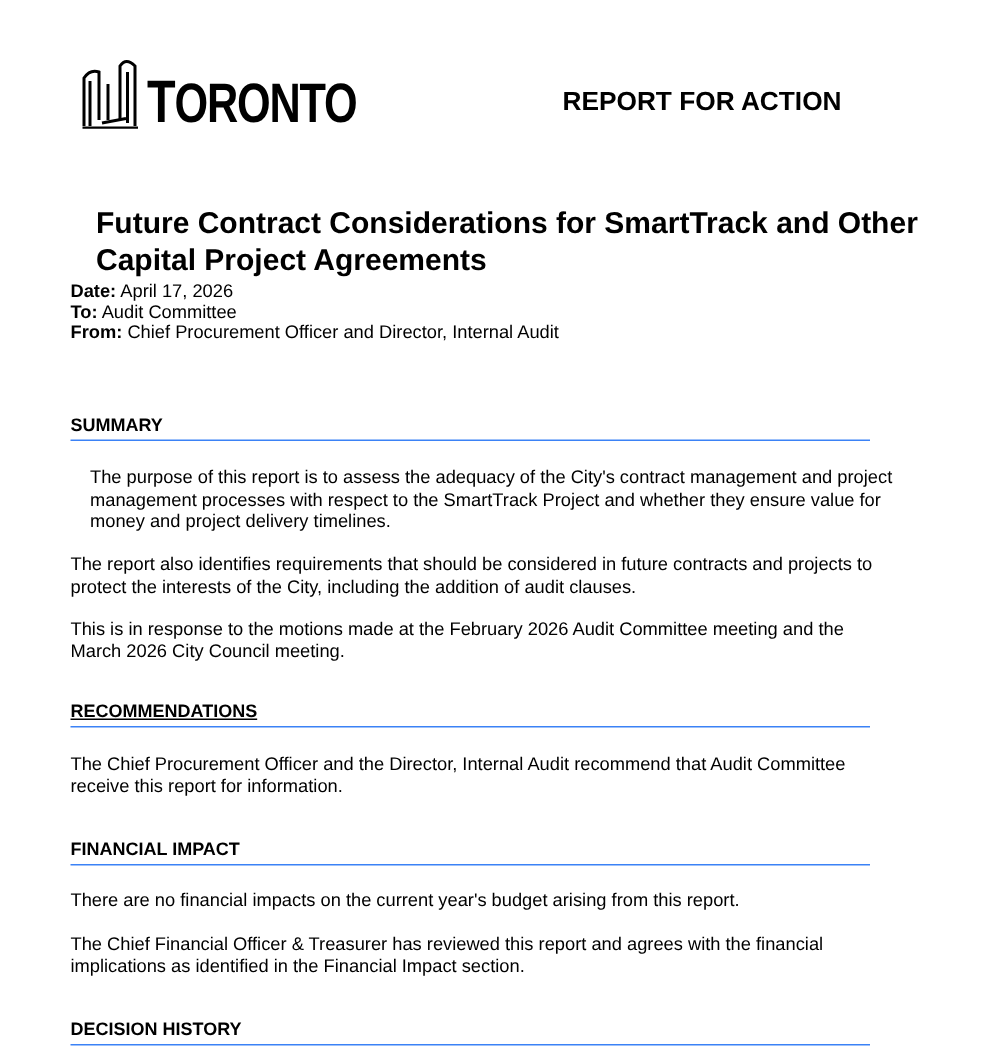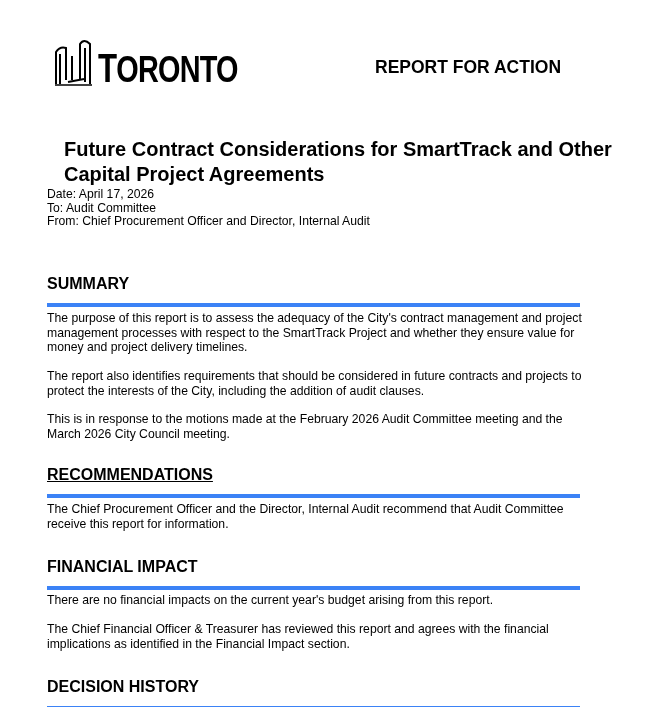--- a/index.html
+++ b/index.html
@@ -4,22 +4,22 @@
 <style>
   html, body { margin: 0; padding: 0; background: #ffffff; }
   body { width: 660px; height: 707px; position: relative; overflow: hidden; font-family: "Liberation Sans", sans-serif; color: #000; }
   .logo { position: absolute; left: 54px; top: 38px; height: 48px; display: flex; align-items: flex-end; }
   .logo svg { display: block; }
   .logo-word { font-family: "Liberation Sans", sans-serif; font-weight: bold; font-size: 37px; letter-spacing: -1px; line-height: 1; transform: scaleX(0.78); transform-origin: left bottom; margin-left: 4px; margin-bottom: -2px; }
   .logo-word .big { font-size: 40px; }
   .rfa { position: absolute; left: 375px; top: 57px; font-weight: bold; font-size: 17.5px; }
   .title { position: absolute; left: 47px; top: 120px; width: 560px; font-weight: bold; font-size: 20px; line-height: 25px; margin: 17px; }
   .meta { position: absolute; left: 47px; top: 188px; font-size: 12.2px; line-height: 13.5px; }
-  .meta b { font-weight: normal; }
-  .section-head { position: absolute; left: 47px; width: 533px; font-weight: bold; font-size: 16px; border-bottom: 4px solid #3b82f6; padding-bottom: 12px; line-height: 15px; }
+  .meta b { font-weight: bold; }
+  .section-head { position: absolute; left: 47px; width: 533px; font-weight: bold; font-size: 12px; border-bottom: 1px solid #3b82f6; padding-bottom: 2px; line-height: 15px; }
   .para { position: absolute; left: 47px; width: 540px; font-size: 12.2px; line-height: 14.6px; margin: 0; }
 </style>
 </head>
 <body>
 
 <div class="logo">
   <svg width="40" height="48" viewBox="0 0 40 48">
     <g fill="none" stroke="#000" stroke-width="2">
       <path d="M2 46 V14 Q6 8 12 10 V42"></path>
       <path d="M6 46 V16"></path>
@@ -37,21 +37,21 @@
 
 <h1 class="title">Future Contract Considerations for SmartTrack and Other Capital Project Agreements</h1>
 
 <div class="meta">
   <div><b>Date:</b><span> April 17, 2026</span></div>
   <div><b>To:</b><span> Audit Committee</span></div>
   <div><b>From:</b><span> Chief Procurement Officer and Director, Internal Audit</span></div>
 </div>
 
 <div class="section-head" style="top:276px;">SUMMARY</div>
-<p class="para" style="top:311px;">The purpose of this report is to assess the adequacy of the City's contract management and project management processes with respect to the SmartTrack Project and whether they ensure value for money and project delivery timelines.</p>
+<p class="para" style="top:311px;margin-left:13px;">The purpose of this report is to assess the adequacy of the City's contract management and project management processes with respect to the SmartTrack Project and whether they ensure value for money and project delivery timelines.</p>
 <p class="para" style="top:369px;">The report also identifies requirements that should be considered in future contracts and projects to protect the interests of the City, including the addition of audit clauses.</p>
 <p class="para" style="top:412px;">This is in response to the motions made at the February 2026 Audit Committee meeting and the March 2026 City Council meeting.</p>
 
 <div class="section-head" style="top:467px;text-decoration:underline;">RECOMMENDATIONS</div>
 <p class="para" style="top:502px;">The Chief Procurement Officer and the Director, Internal Audit recommend that Audit Committee receive this report for information.</p>
 
 <div class="section-head" style="top:559px;">FINANCIAL IMPACT</div>
 <p class="para" style="top:593px;">There are no financial impacts on the current year's budget arising from this report.</p>
 <p class="para" style="top:622px;">The Chief Financial Officer &amp; Treasurer has reviewed this report and agrees with the financial implications as identified in the Financial Impact section.</p>
 

